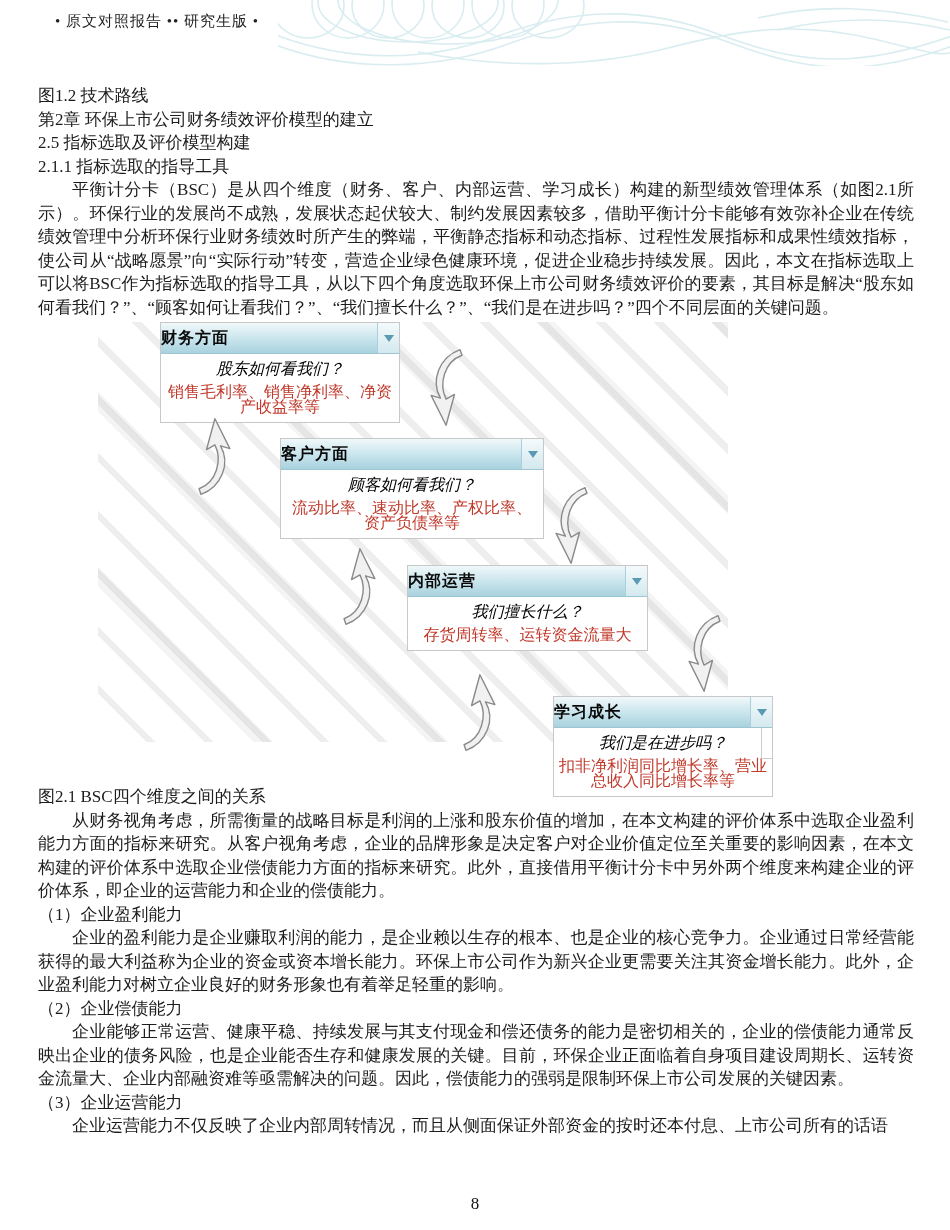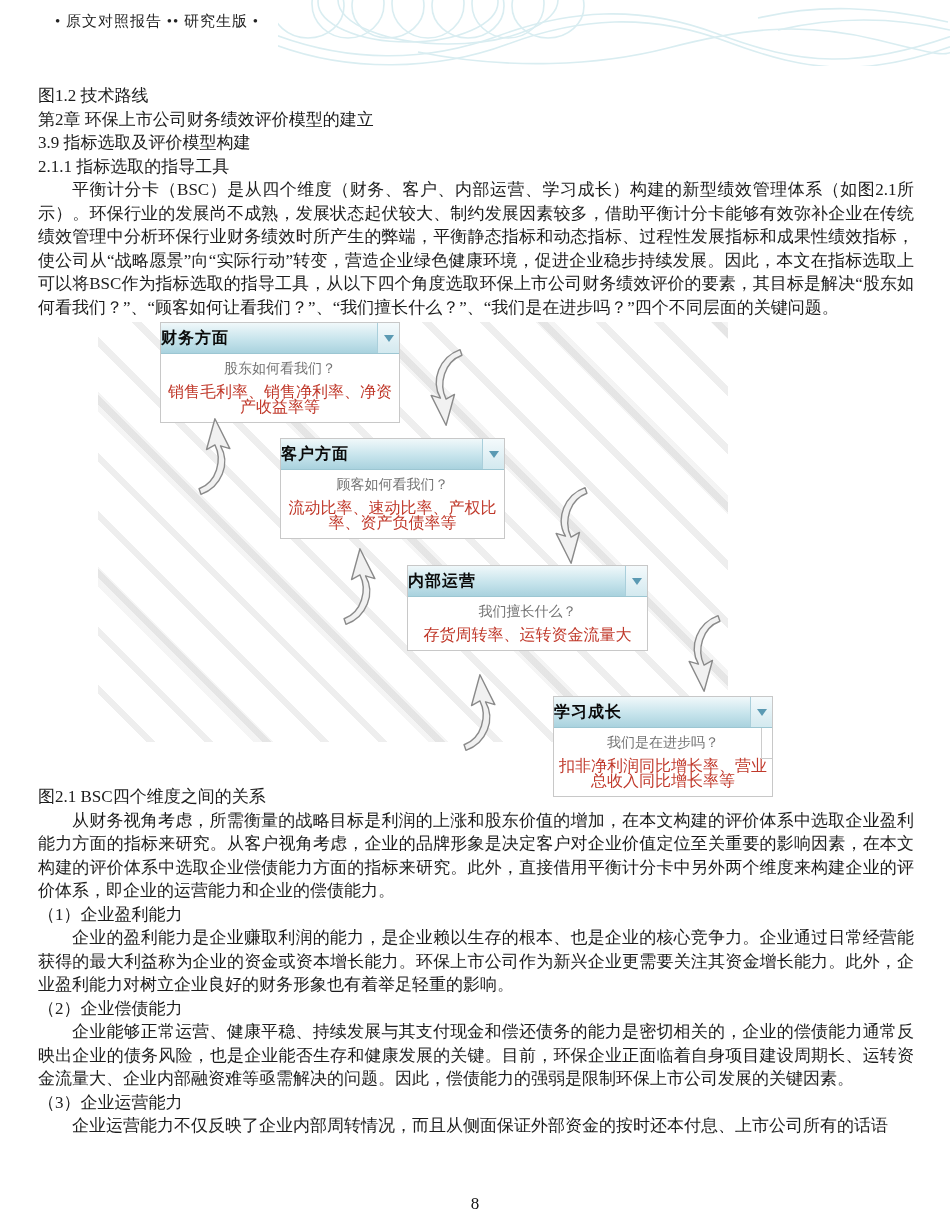--- a/index.html
+++ b/index.html
@@ -66,22 +66,23 @@
     display:flex;align-items:center;justify-content:center;
   }
   .tri{
     width:0;height:0;
     border-left:5px solid transparent;
     border-right:5px solid transparent;
     border-top:7px solid #5b9ab3;
   }
   .bsc-body{position:relative;padding:6px 4px 8px 4px;text-align:center;}
   .q{
-    font-size:14px;color:#737373;line-height:17px;
+    font-size:16px;color:#000000;line-height:17px;
     font-family:"Liberation Sans","DejaVu Sans",sans-serif;
+    font-style:italic;
   }
   .ind{
     font-size:16px;color:#c0392b;line-height:15px;margin-top:7px;
     font-family:"Liberation Sans","DejaVu Sans",sans-serif;
   }
   .scroll-strip{
     position:absolute;top:0;right:0;width:10px;height:30px;
     background:#ffffff;border-left:1px solid #cccccc;border-bottom:1px solid #cccccc;
   }
   .arrow{position:absolute;width:58px;height:84px;}
@@ -115,41 +116,41 @@
 
   <div class="page-header">
     <span>• 原文对照报告 •</span>
     <span>• 研究生版 •</span>
   </div>
 
   <div class="content">
 
     <p class="line">图1.2 技术路线</p>
     <p class="line">第2章 环保上市公司财务绩效评价模型的建立</p>
-    <p class="line">3.9 指标选取及评价模型构建</p>
+    <p class="line">2.5 指标选取及评价模型构建</p>
     <p class="line">2.1.1 指标选取的指导工具</p>
     <p class="para">平衡计分卡（BSC）是从四个维度（财务、客户、内部运营、学习成长）构建的新型绩效管理体系（如图2.1所示）。环保行业的发展尚不成熟，发展状态起伏较大、制约发展因素较多，借助平衡计分卡能够有效弥补企业在传统绩效管理中分析环保行业财务绩效时所产生的弊端，平衡静态指标和动态指标、过程性发展指标和成果性绩效指标，使公司从“战略愿景”向“实际行动”转变，营造企业绿色健康环境，促进企业稳步持续发展。因此，本文在指标选取上可以将BSC作为指标选取的指导工具，从以下四个角度选取环保上市公司财务绩效评价的要素，其目标是解决“股东如何看我们？”、“顾客如何让看我们？”、“我们擅长什么？”、“我们是在进步吗？”四个不同层面的关键问题。</p>
 
     <div class="figure">
       <div class="wm"></div>
 
       <div class="bsc-box" style="left:122px;top:0px;width:240px">
         <div class="bsc-head">
           <span class="bsc-title">财务方面</span>
           <span class="bsc-drop">
               <span class="tri"></span>
             </span>
         </div>
         <div class="bsc-body">
           <div class="q">股东如何看我们？</div>
           <div class="ind">销售毛利率、销售净利率、净资产收益率等</div>
         </div>
       </div>
 
-      <div class="bsc-box" style="left:242px;top:116px;width:225px">
+      <div class="bsc-box" style="left:242px;top:116px;width:264px">
         <div class="bsc-head">
           <span class="bsc-title">客户方面</span>
           <span class="bsc-drop">
               <span class="tri"></span>
             </span>
         </div>
         <div class="bsc-body">
           <div class="q">顾客如何看我们？</div>
           <div class="ind">流动比率、速动比率、产权比率、资产负债率等</div>
         </div>

